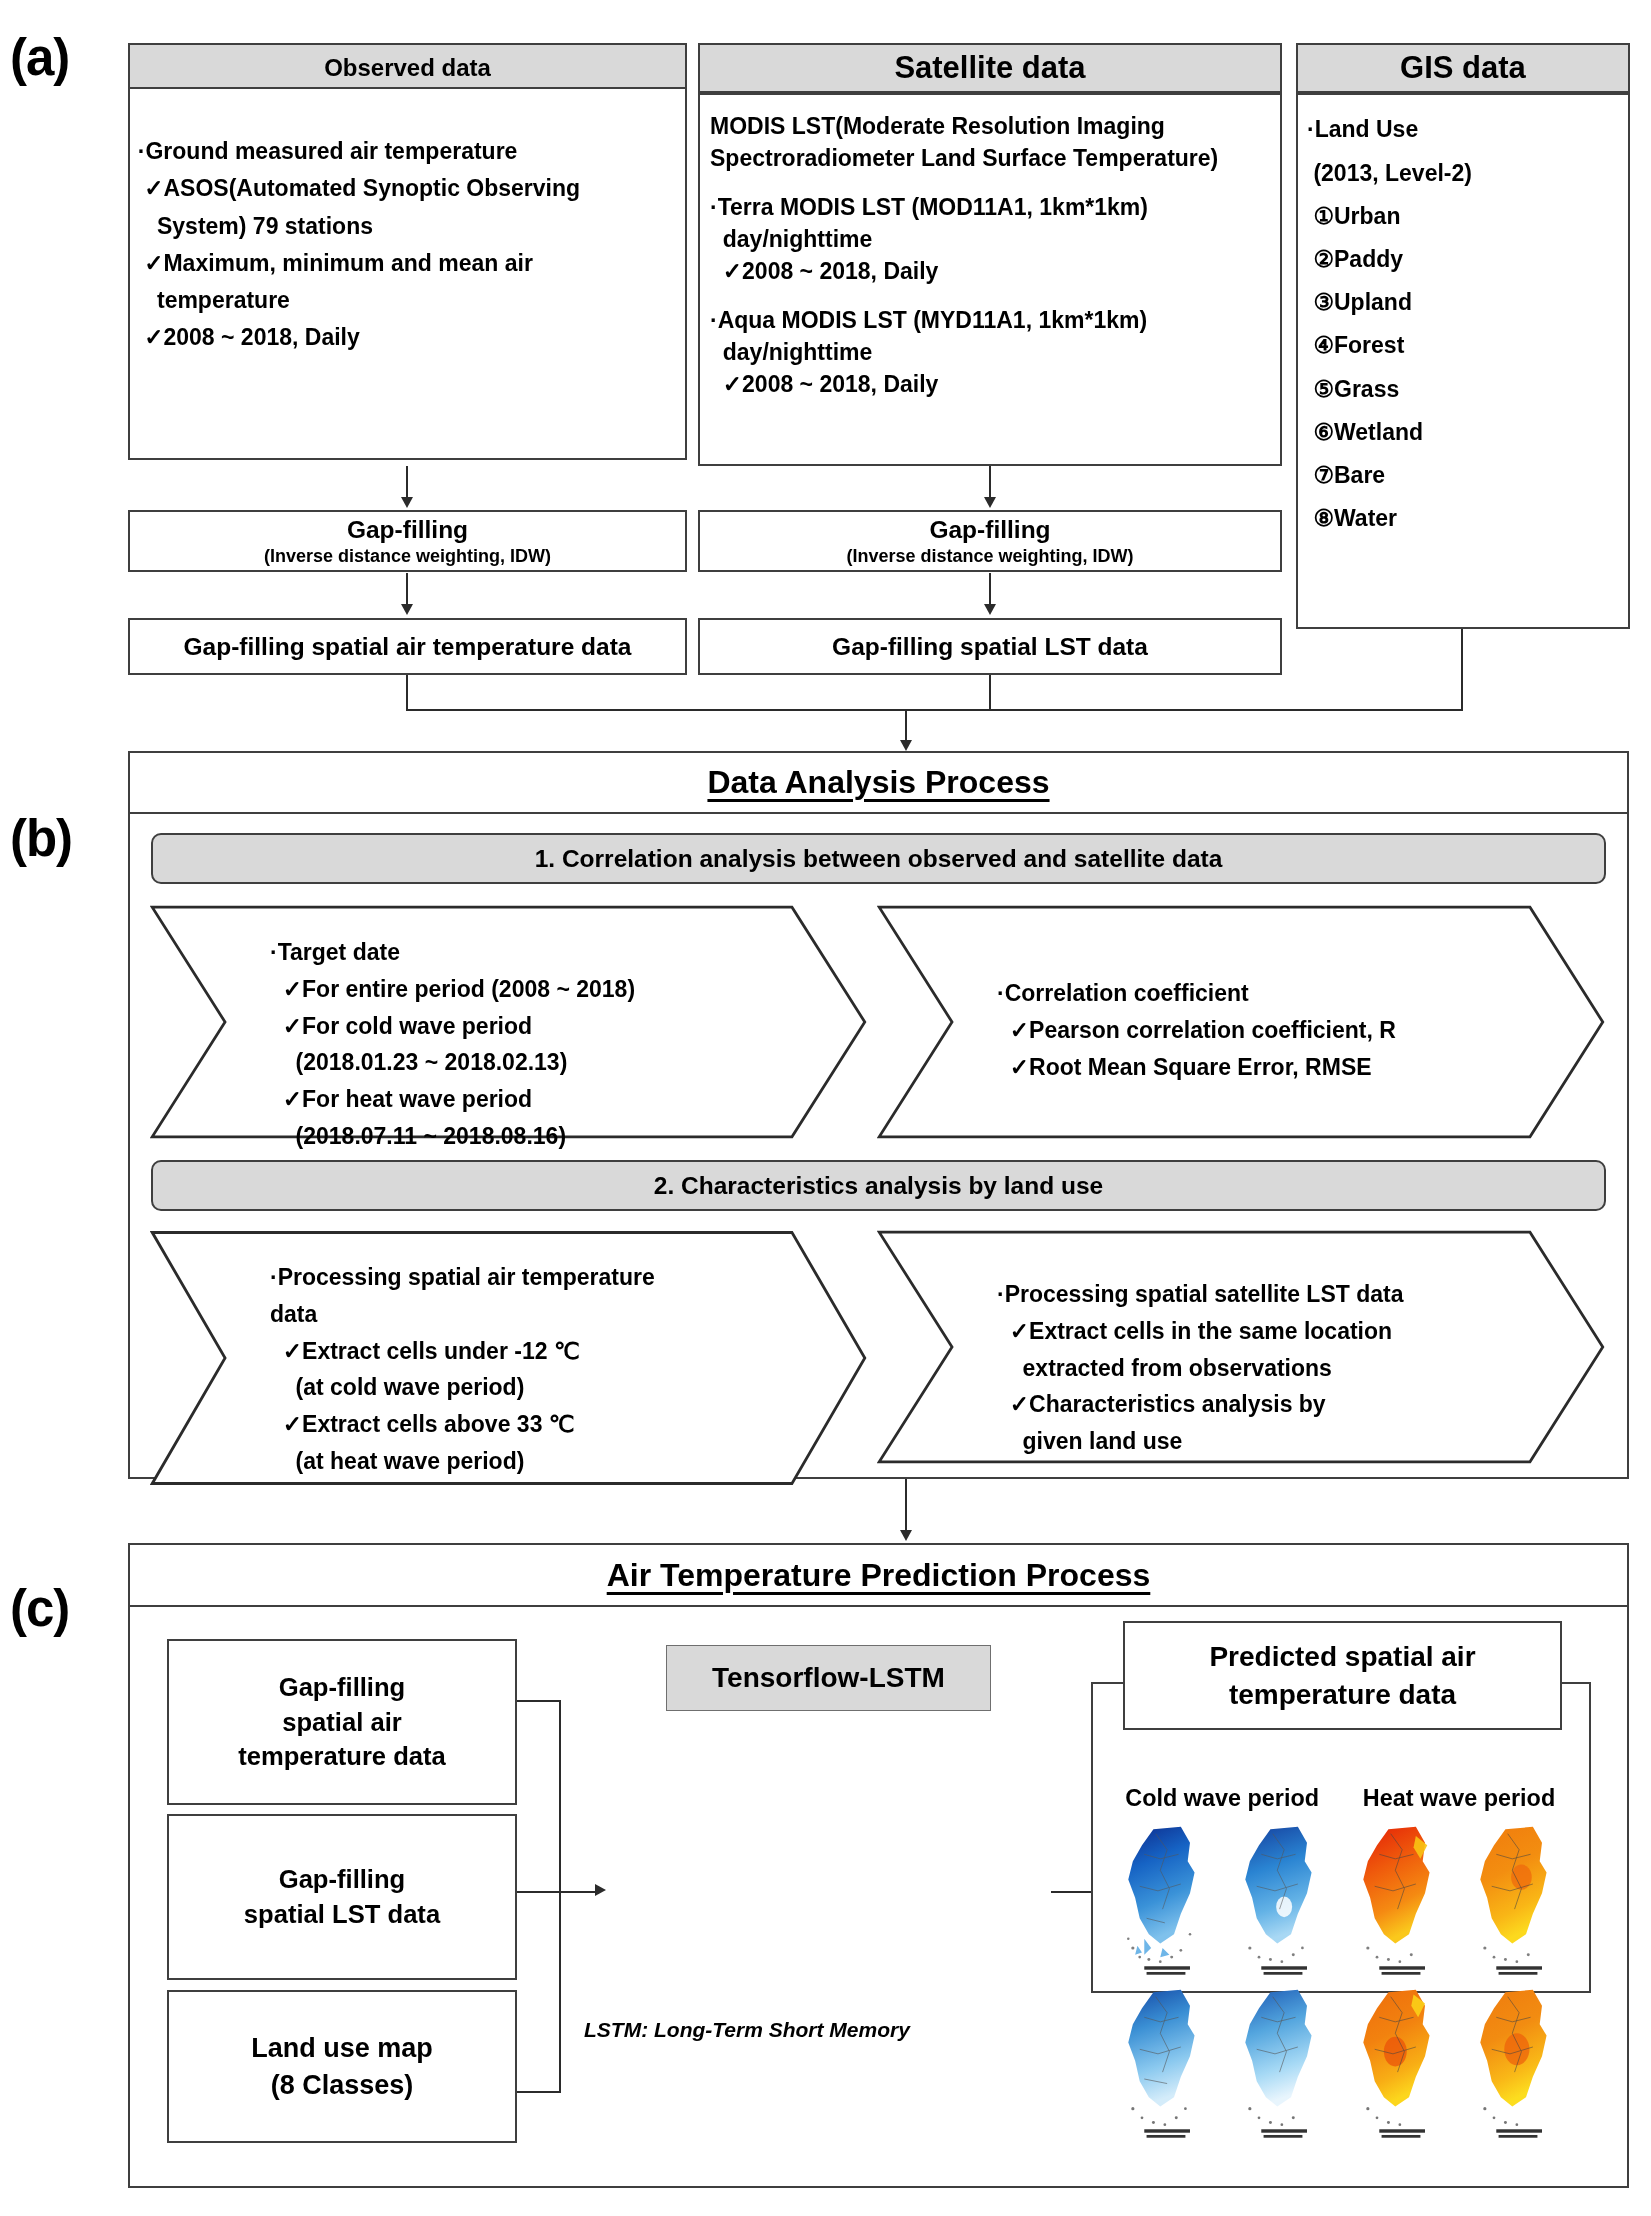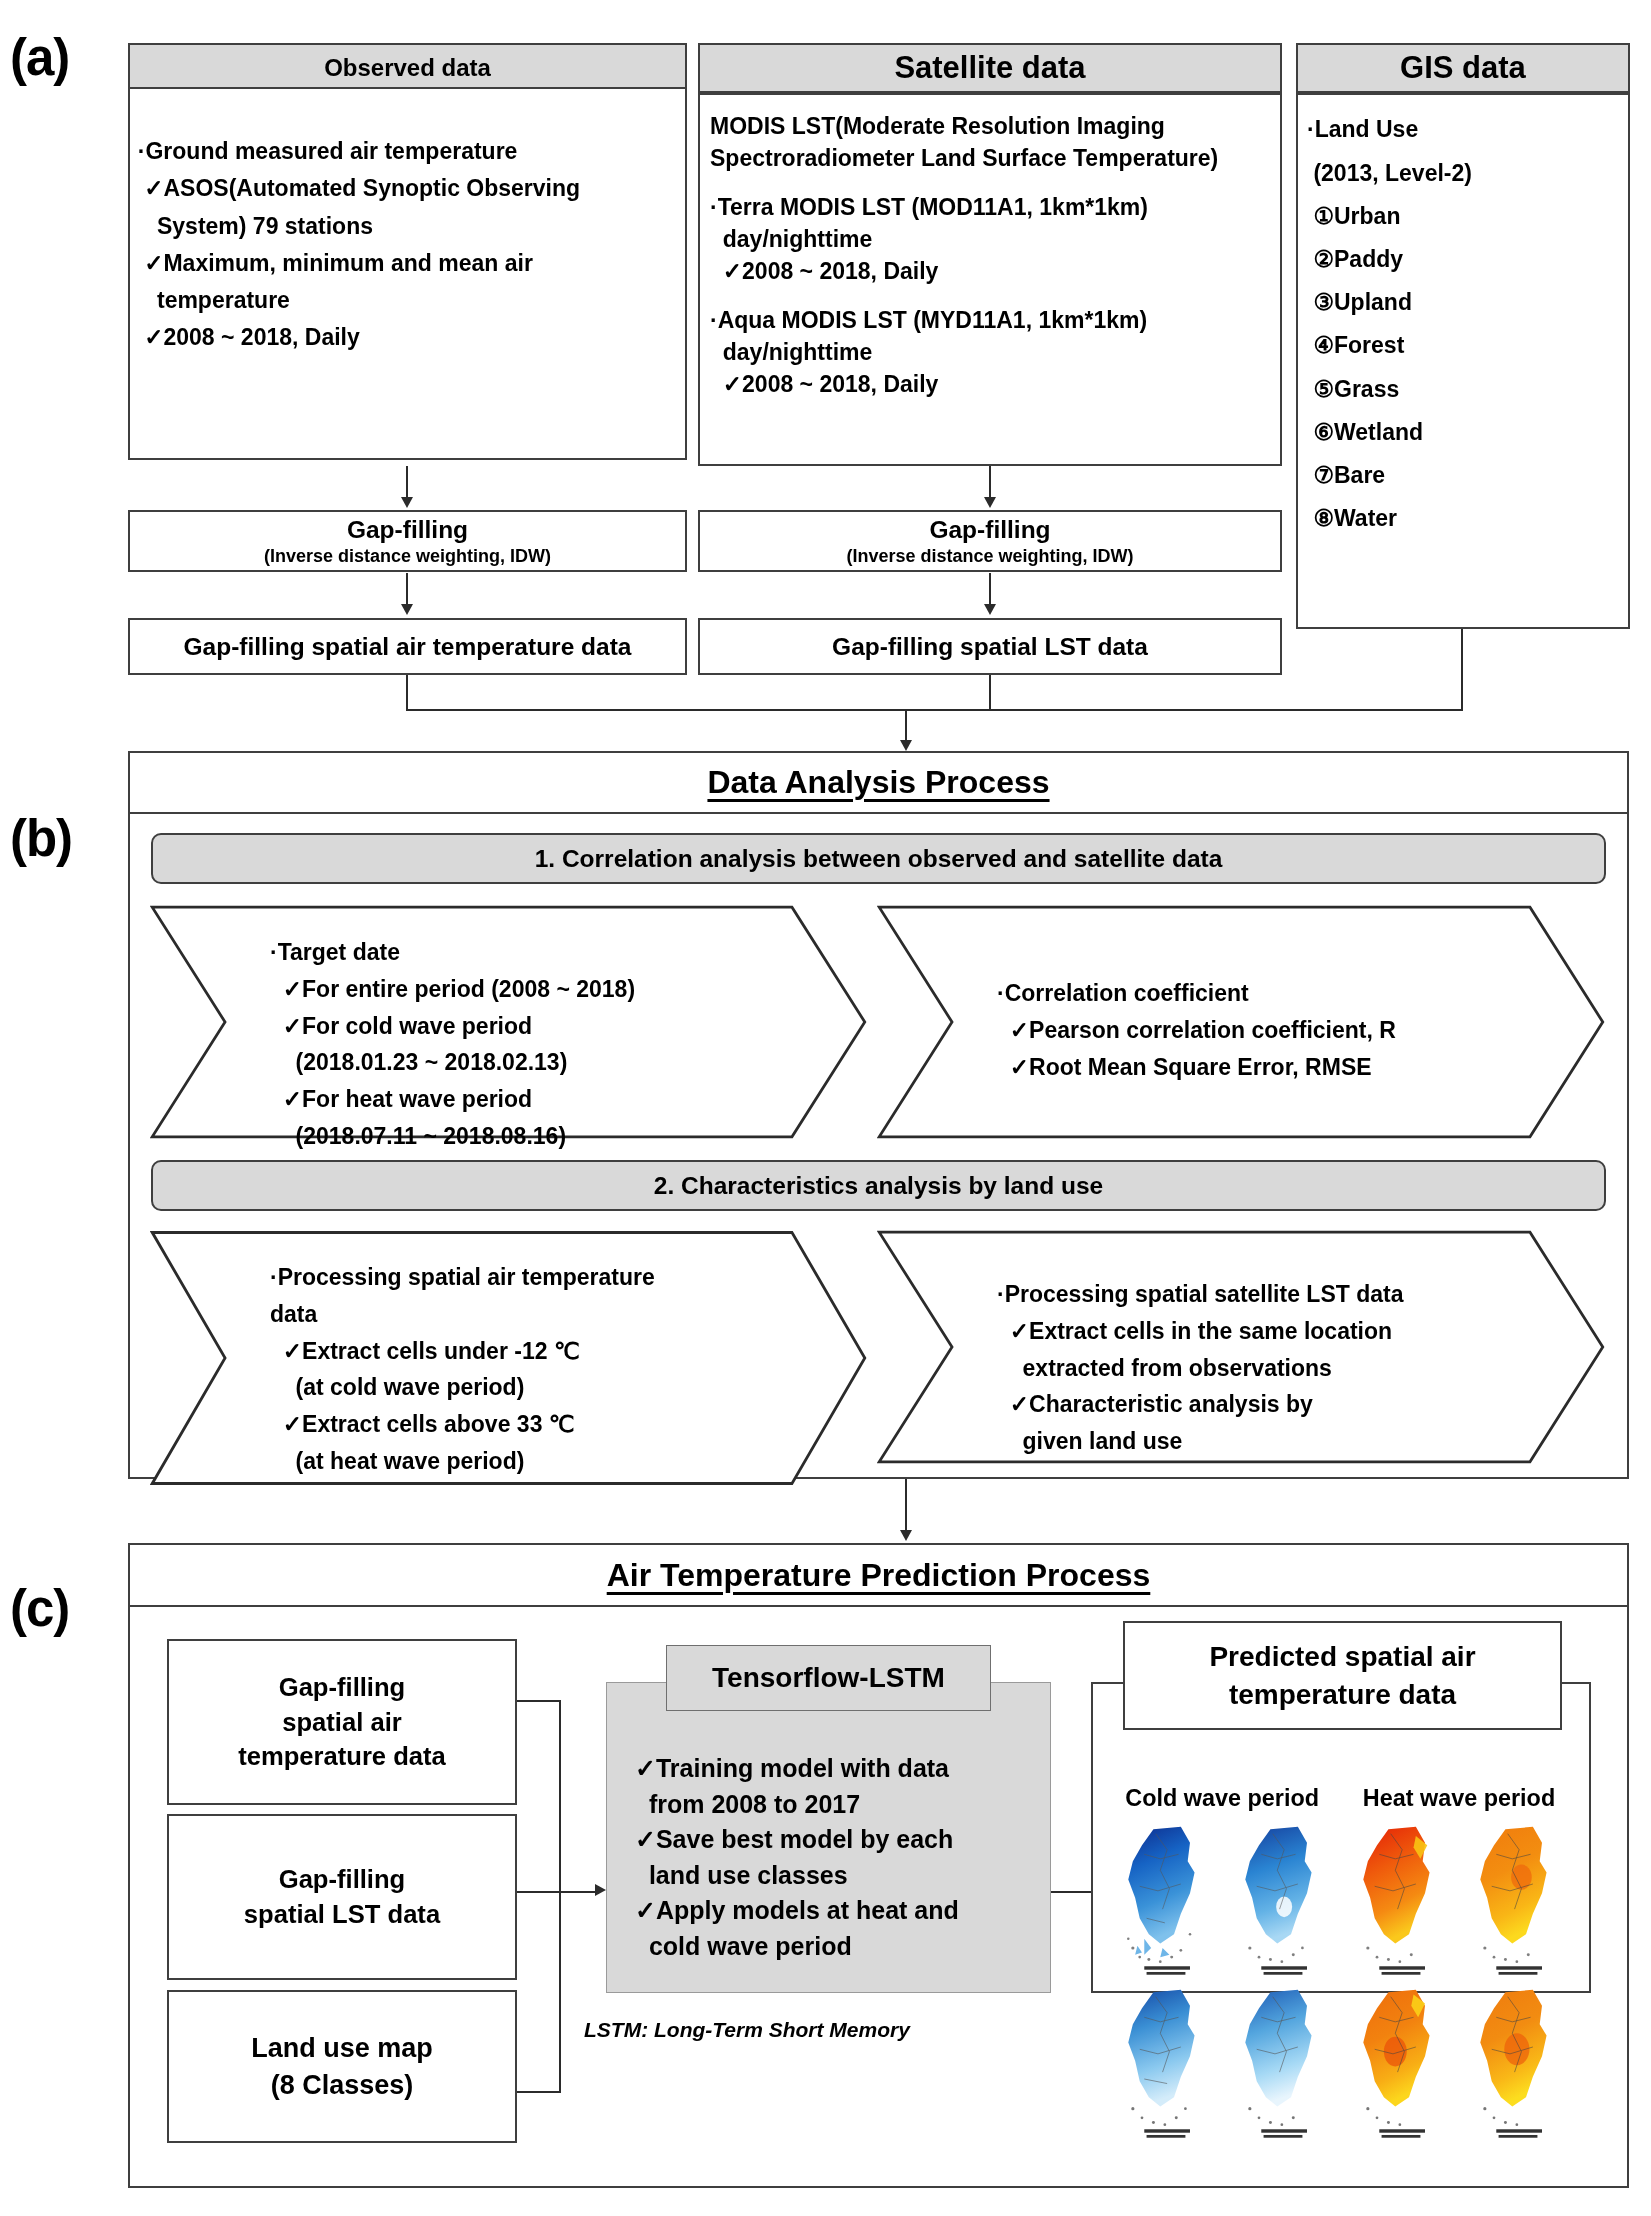--- a/index.html
+++ b/index.html
@@ -174,21 +174,21 @@
   </div>
 
   <div class="chev" style="left:877px;top:1230px;width:728px;height:234px;">
     <svg viewBox="0 0 1310 420" preserveAspectRatio="none">
       <polygon points="4,4 1175,4 1306,210 1175,416 4,416 135,210" fill="#ffffff" stroke="#2b2b2b" stroke-width="5"></polygon>
     </svg>
     <div class="ct" style="left:120px;top:46px;width:589px;">
       <div class="list-line">·Processing spatial satellite LST data</div>
       <div class="list-line">  ✓Extract cells in the same location</div>
       <div class="list-line">    extracted from observations</div>
-      <div class="list-line">  ✓Characteristic analysis by</div>
+      <div class="list-line">  ✓Characteristics analysis by</div>
       <div class="list-line">    given land use</div>
     </div>
   </div>
 
   <div class="vline" style="left:905px;top:1479px;height:54px;"></div>
   <div class="arrow-dn" style="left:900px;top:1530px;"></div>
 
   <div class="abs panel-label" style="left:10px;top:1579px;">(c)</div>
 
   <div class="abs box" style="left:128px;top:1543px;width:1501px;height:645px;"></div>
@@ -205,30 +205,20 @@
   <div class="abs box ctr" style="left:167px;top:1990px;width:350px;height:153px;font-size:27px;font-weight:bold;line-height:1.35;white-space:pre-line;">Land use map
 (8 Classes)</div>
 
   <div class="hline" style="left:517px;top:1700px;width:44px;"></div>
   <div class="hline" style="left:517px;top:1891px;width:44px;"></div>
   <div class="hline" style="left:517px;top:2091px;width:44px;"></div>
   <div class="vline" style="left:559px;top:1700px;height:391px;"></div>
   <div class="hline" style="left:559px;top:1891px;width:39px;"></div>
   <div class="arrow-rt" style="left:595px;top:1884px;"></div>
 
-  <div class="abs" style="left:606px;top:1682px;width:445px;height:311px;background:#d9d9d9;border:1.7px solid #9a9a9a;box-sizing:border-box;">
-    <div class="abs" style="left:28px;top:68px;width:411px;font-size:25px;line-height:1.42;font-weight:bold;">
-      <div class="list-line">✓Training model with data</div>
-      <div class="list-line">  from 2008 to 2017</div>
-      <div class="list-line">✓Save best model by each</div>
-      <div class="list-line">  land use classes</div>
-      <div class="list-line">✓Apply models at heat and</div>
-      <div class="list-line">  cold wave period</div>
-    </div>
-  </div>
 
   <div class="abs ctr" style="left:666px;top:1645px;width:325px;height:66px;background:#d9d9d9;border:1.7px solid #6f6f6f;box-sizing:border-box;font-size:28px;font-weight:bold;">Tensorflow-LSTM</div>
 
   <div class="abs ital" style="left:584px;top:2018px;">LSTM: Long-Term Short Memory</div>
 
   <div class="hline" style="left:1051px;top:1891px;width:49px;"></div>
   <div class="arrow-rt" style="left:1096px;top:1884px;"></div>
 
   <div class="abs box" style="left:1091px;top:1682px;width:500px;height:311px;">
 

